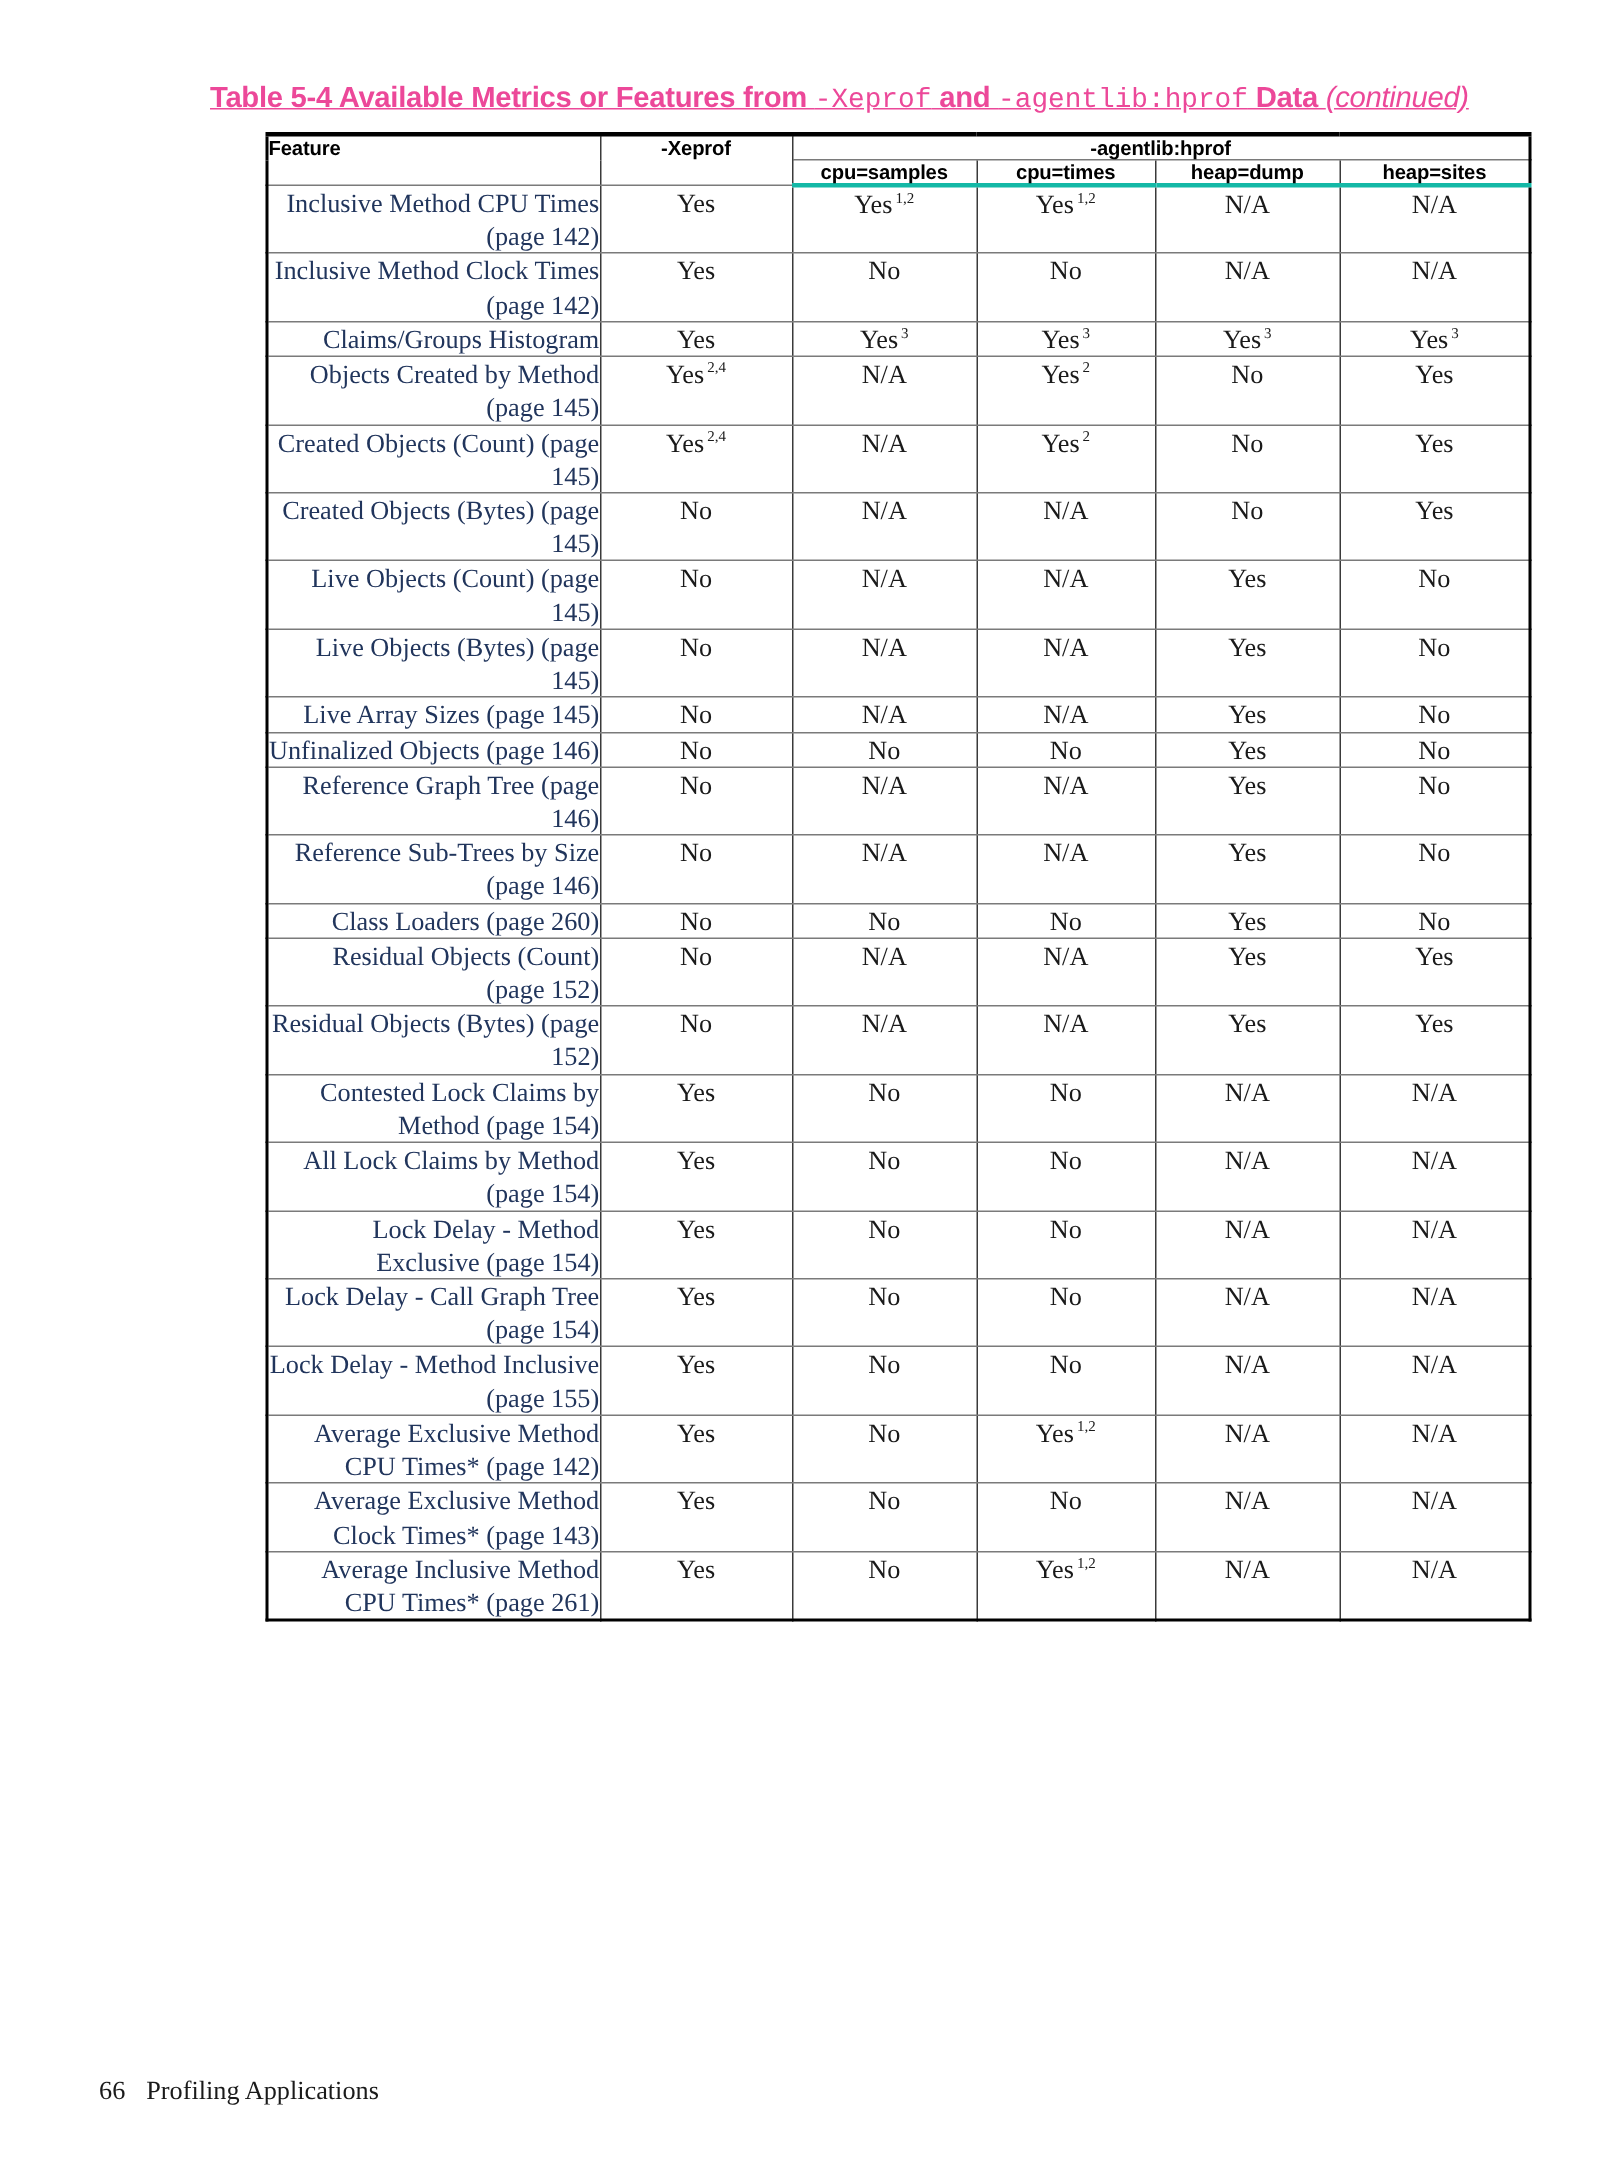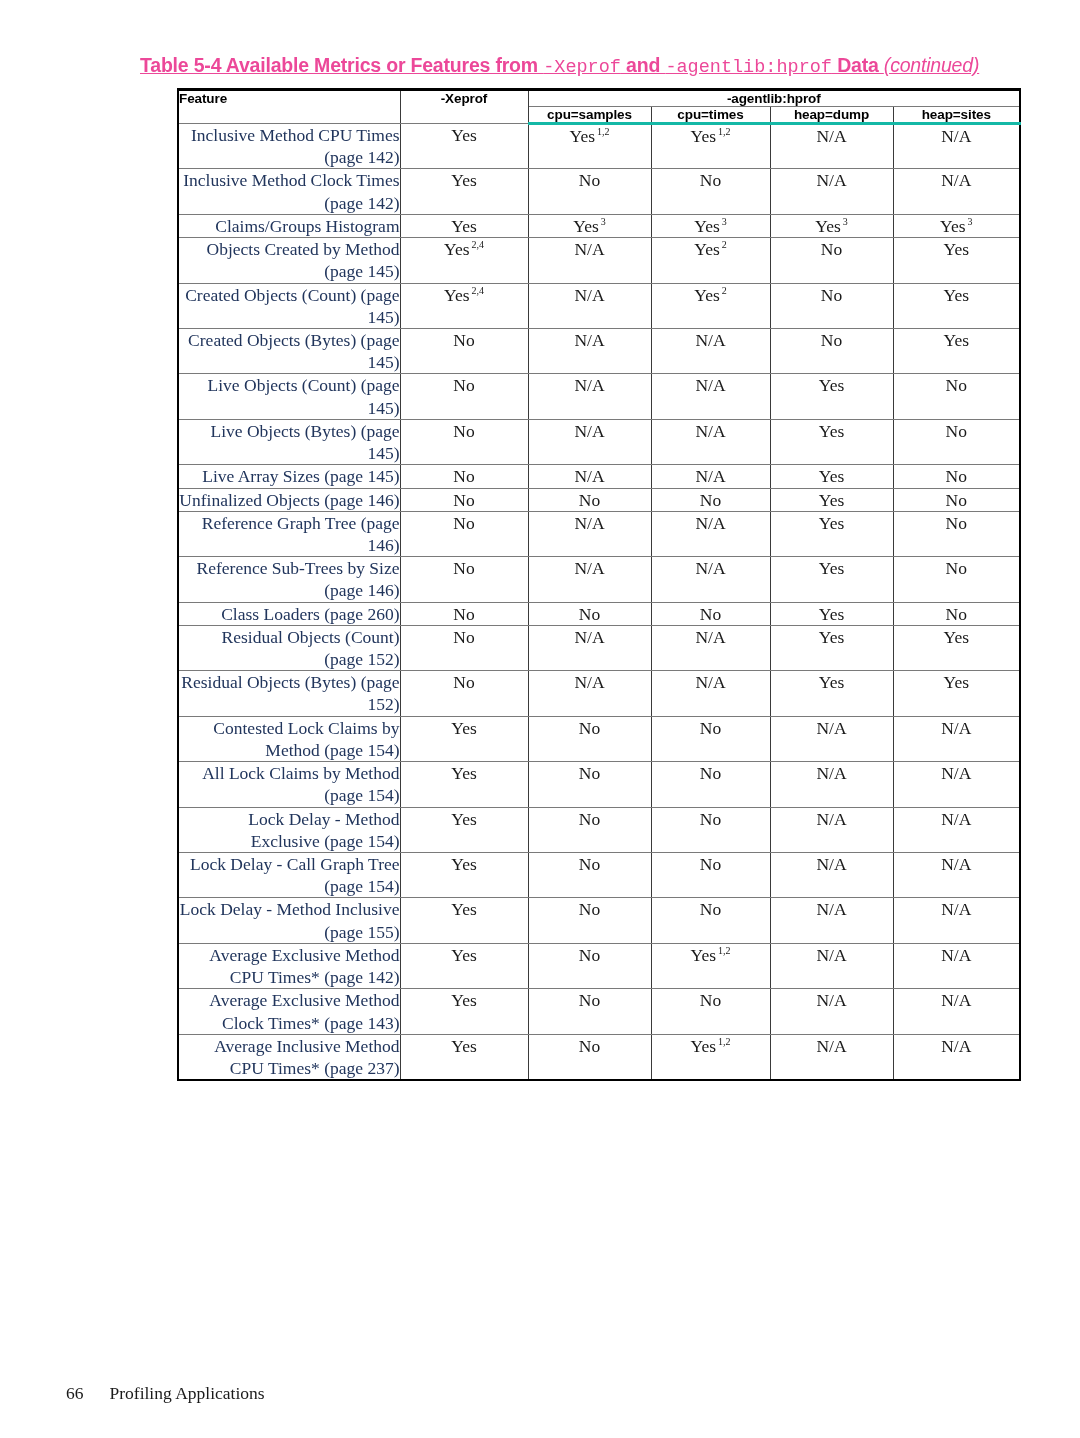--- a/index.html
+++ b/index.html
@@ -151,21 +151,21 @@
   
   .footer {
     position: absolute;
     left: 66px;
     top: 1383px;
     font-family: "Liberation Serif", "DejaVu Serif", serif;
     font-size: 17.5px;
     color: #1a1a1a;
     white-space: nowrap;
   }
-  .footer .pgnum { margin-right: 26px; }
+  .footer .pgnum { margin-right: 14px; }
 </style>
 </head>
 <body>
 
 <div class="page">
 
   <div class="table-title">
     <span>Table 5-4 Available Metrics or Features from </span><span class="mono">-Xeprof</span><span> and </span><span class="mono">-agentlib:hprof</span><span> Data </span><span class="ital">(continued)</span>
   </div>
 
@@ -363,21 +363,21 @@
           </tr>
           <tr>
             <td class="feat">Average Exclusive Method Clock Times* (page 143)</td>
             <td class="val"><span>Yes</span></td>
             <td class="val"><span>No</span></td>
             <td class="val"><span>No</span></td>
             <td class="val"><span>N/A</span></td>
             <td class="val"><span>N/A</span></td>
           </tr>
           <tr>
-            <td class="feat">Average Inclusive Method CPU Times* (page 237)</td>
+            <td class="feat">Average Inclusive Method CPU Times* (page 261)</td>
             <td class="val"><span>Yes</span></td>
             <td class="val"><span>No</span></td>
             <td class="val"><span>Yes</span><sup>1,2</sup></td>
             <td class="val"><span>N/A</span></td>
             <td class="val"><span>N/A</span></td>
           </tr>
         </tbody>
     </table>
   </div>
 

